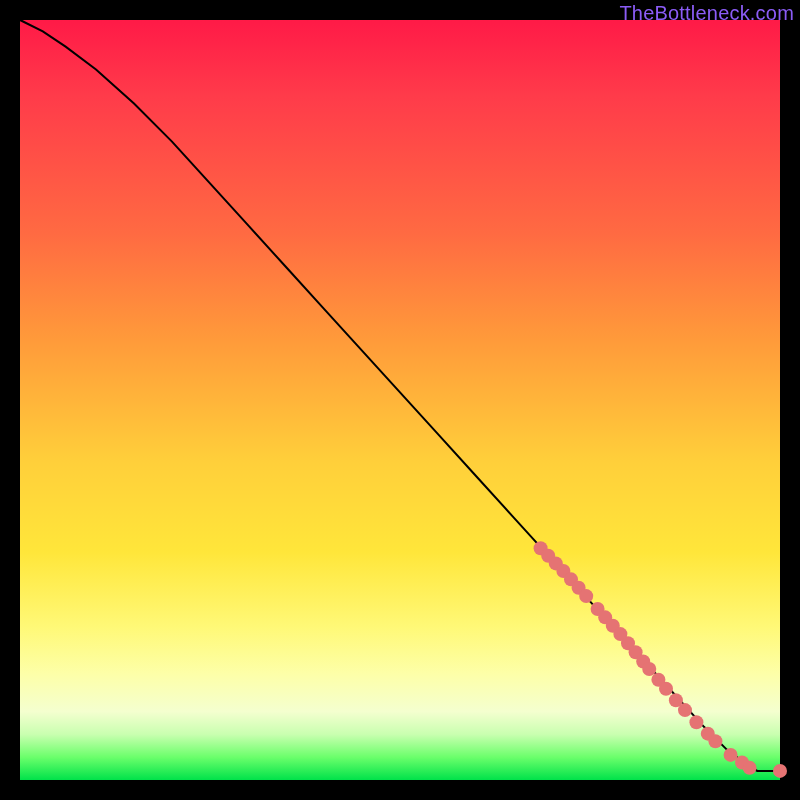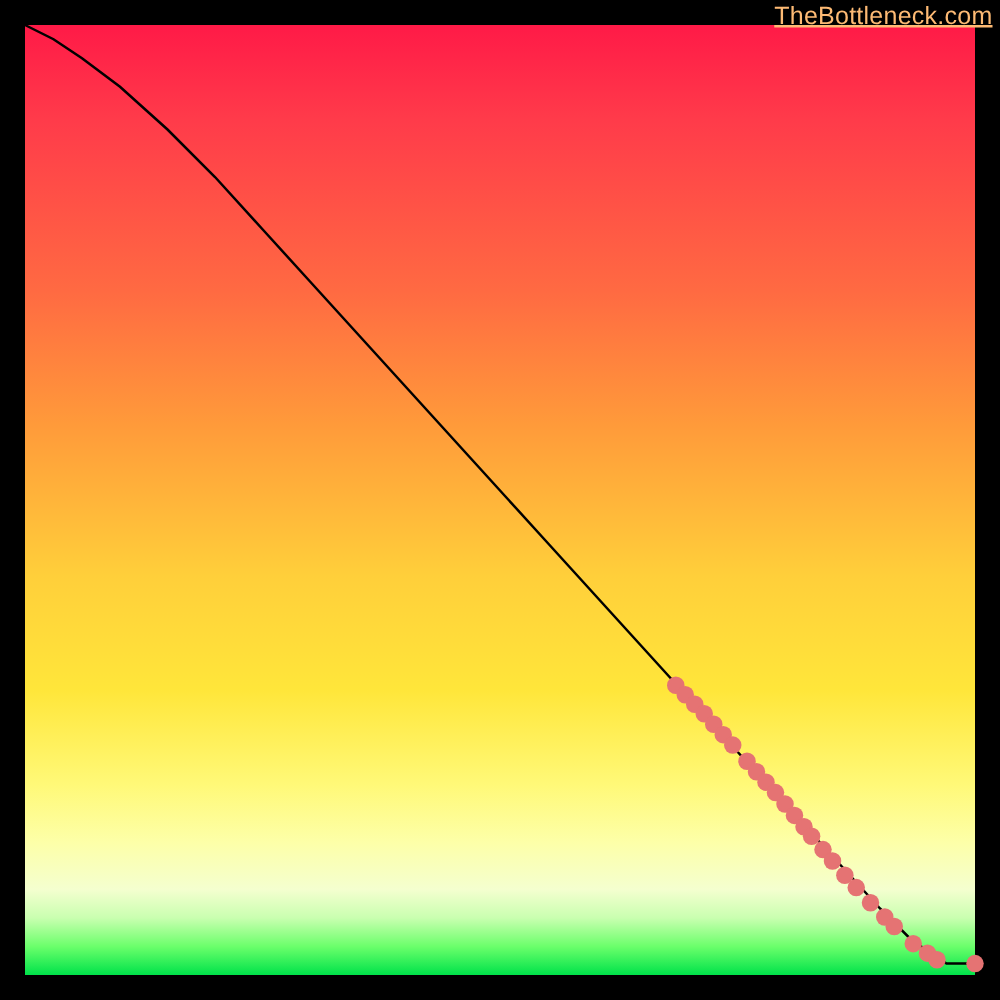--- a/index.html
+++ b/index.html
@@ -45,26 +45,25 @@
     left: 0;
     top: 0;
     width: 760px;
     height: 760px;
     overflow: visible;
   }
   .watermark {
     position: absolute;
     top: 2px;
     right: 6px;
-    color: #fdba74;
+    color: #8b5cf6;
     font-size: 20px;
     font-weight: 400;
     letter-spacing: 0.2px;
     user-select: none;
-    text-decoration: underline;
   }
 </style>
 </head>
 <body>
 
 <div class="stage">
 
   <div class="plot-area">
 
     <svg class="curve" viewBox="0 0 760 760">

